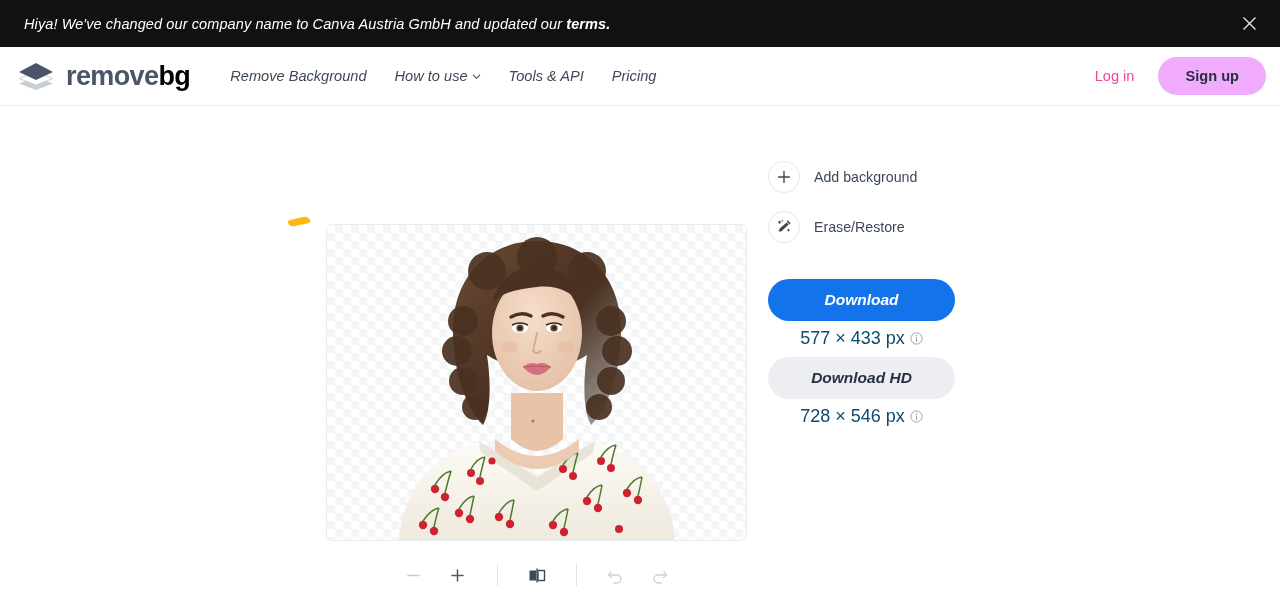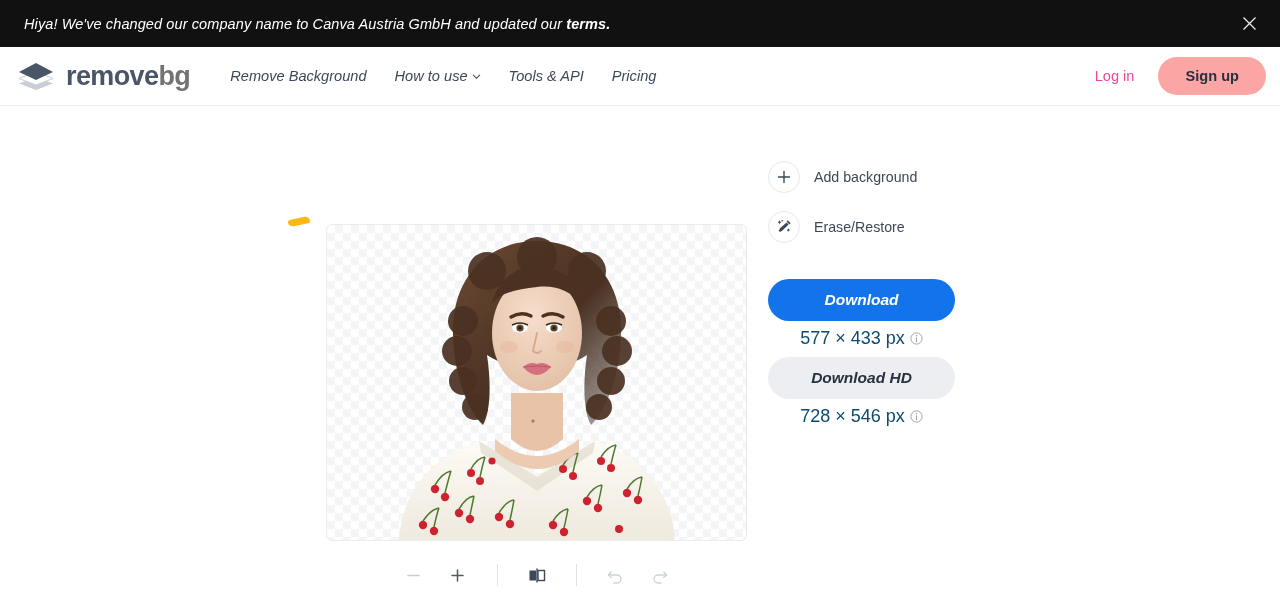--- a/index.html
+++ b/index.html
@@ -37,37 +37,37 @@
   .header {
     height: 59px;
     border-bottom: 1px solid #eceef1;
     display: flex; align-items: center;
     padding: 0 14px 0 16px;
   }
   .logo-wrap { display: flex; align-items: center; gap: 10px; margin-right: 26px; }
   .logo-mark { width: 40px; height: 30px; display:block; }
   .logo-text { font-size: 27px; font-weight: 700; letter-spacing: -0.6px; line-height: 1; }
   .logo-text .w1 { color: #4a5568; }
-  .logo-text .w2 { color: #737373; }
+  .logo-text .w2 { color: #000000; }
 
   .nav { display: flex; align-items: center; gap: 0; font-style: italic; }
   .nav a {
     color: #3c4858; text-decoration: none;
     font-size: 14.6px; padding: 8px 14px; white-space: nowrap;
     display: flex; align-items: center; gap: 4px; cursor: pointer;
   }
   .caret { display:inline-block; width: 9px; height: 9px; }
 
   .header-right { margin-left: auto; display: flex; align-items: center; gap: 6px; }
   .login-link {
     color: #ec4899; text-decoration: none; font-size: 14.6px;
     padding: 10px 18px; cursor: pointer; text-align: right;
   }
   .signup-btn {
-    background: #fca5a5; color: #27313f;
+    background: #f0abfc; color: #27313f;
     border: none; border-radius: 22px;
     font-size: 14.6px; font-weight: 700;
     font-family: inherit;
     padding: 11px 27px; cursor: pointer;
   }
 
   
   .workspace { position: relative; height: 501px; }
 
   .sliver {

